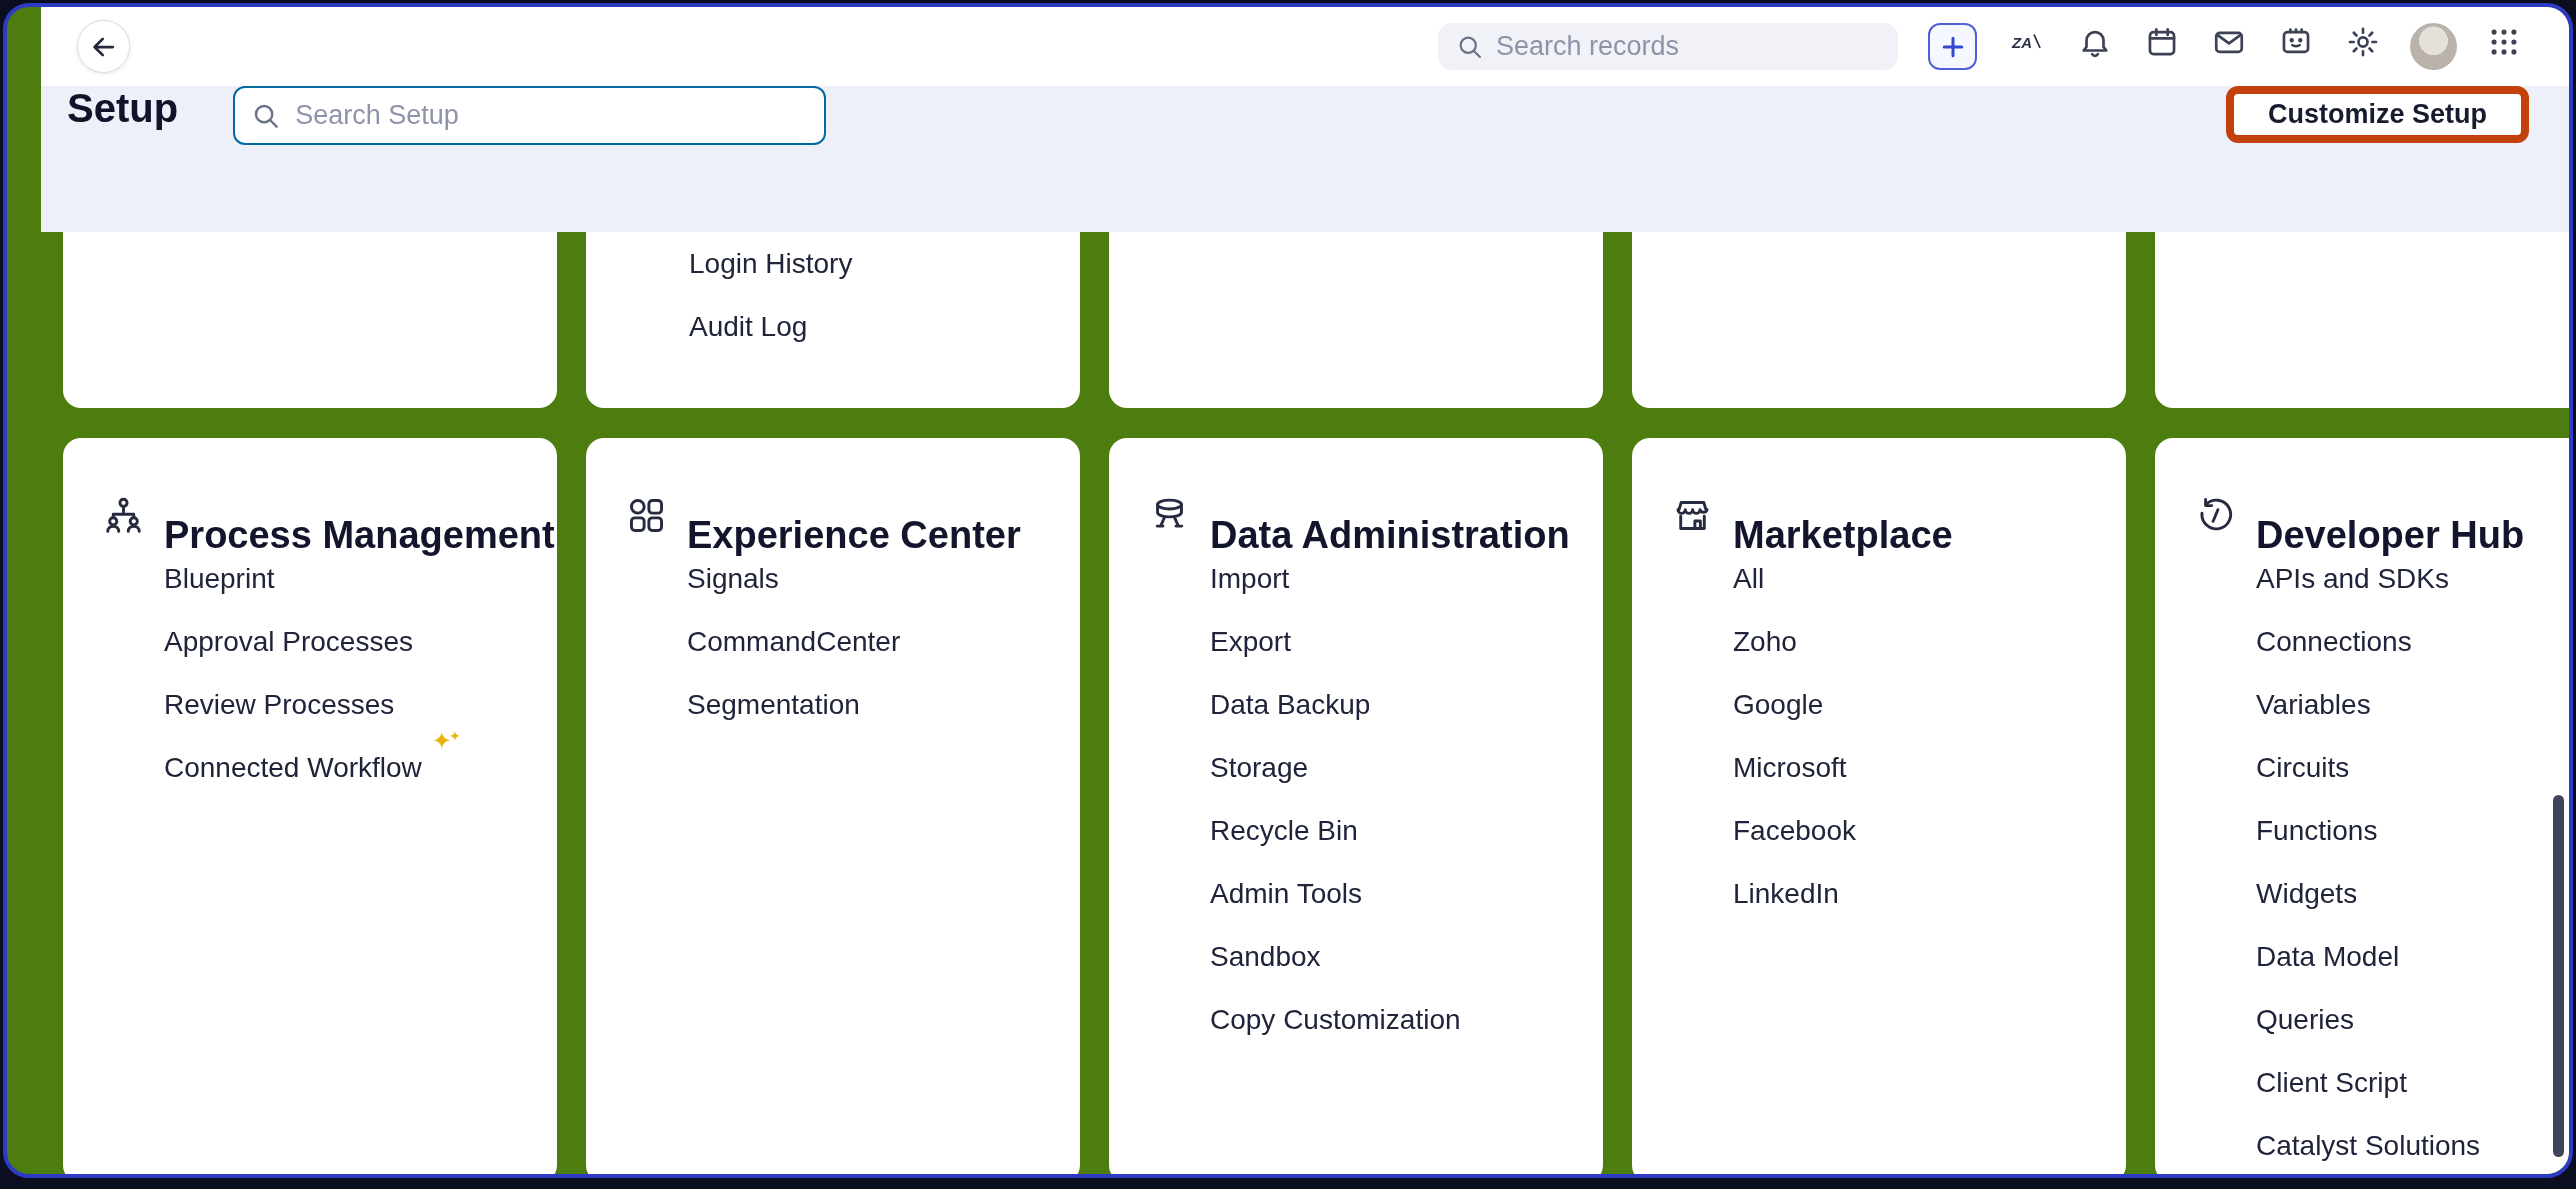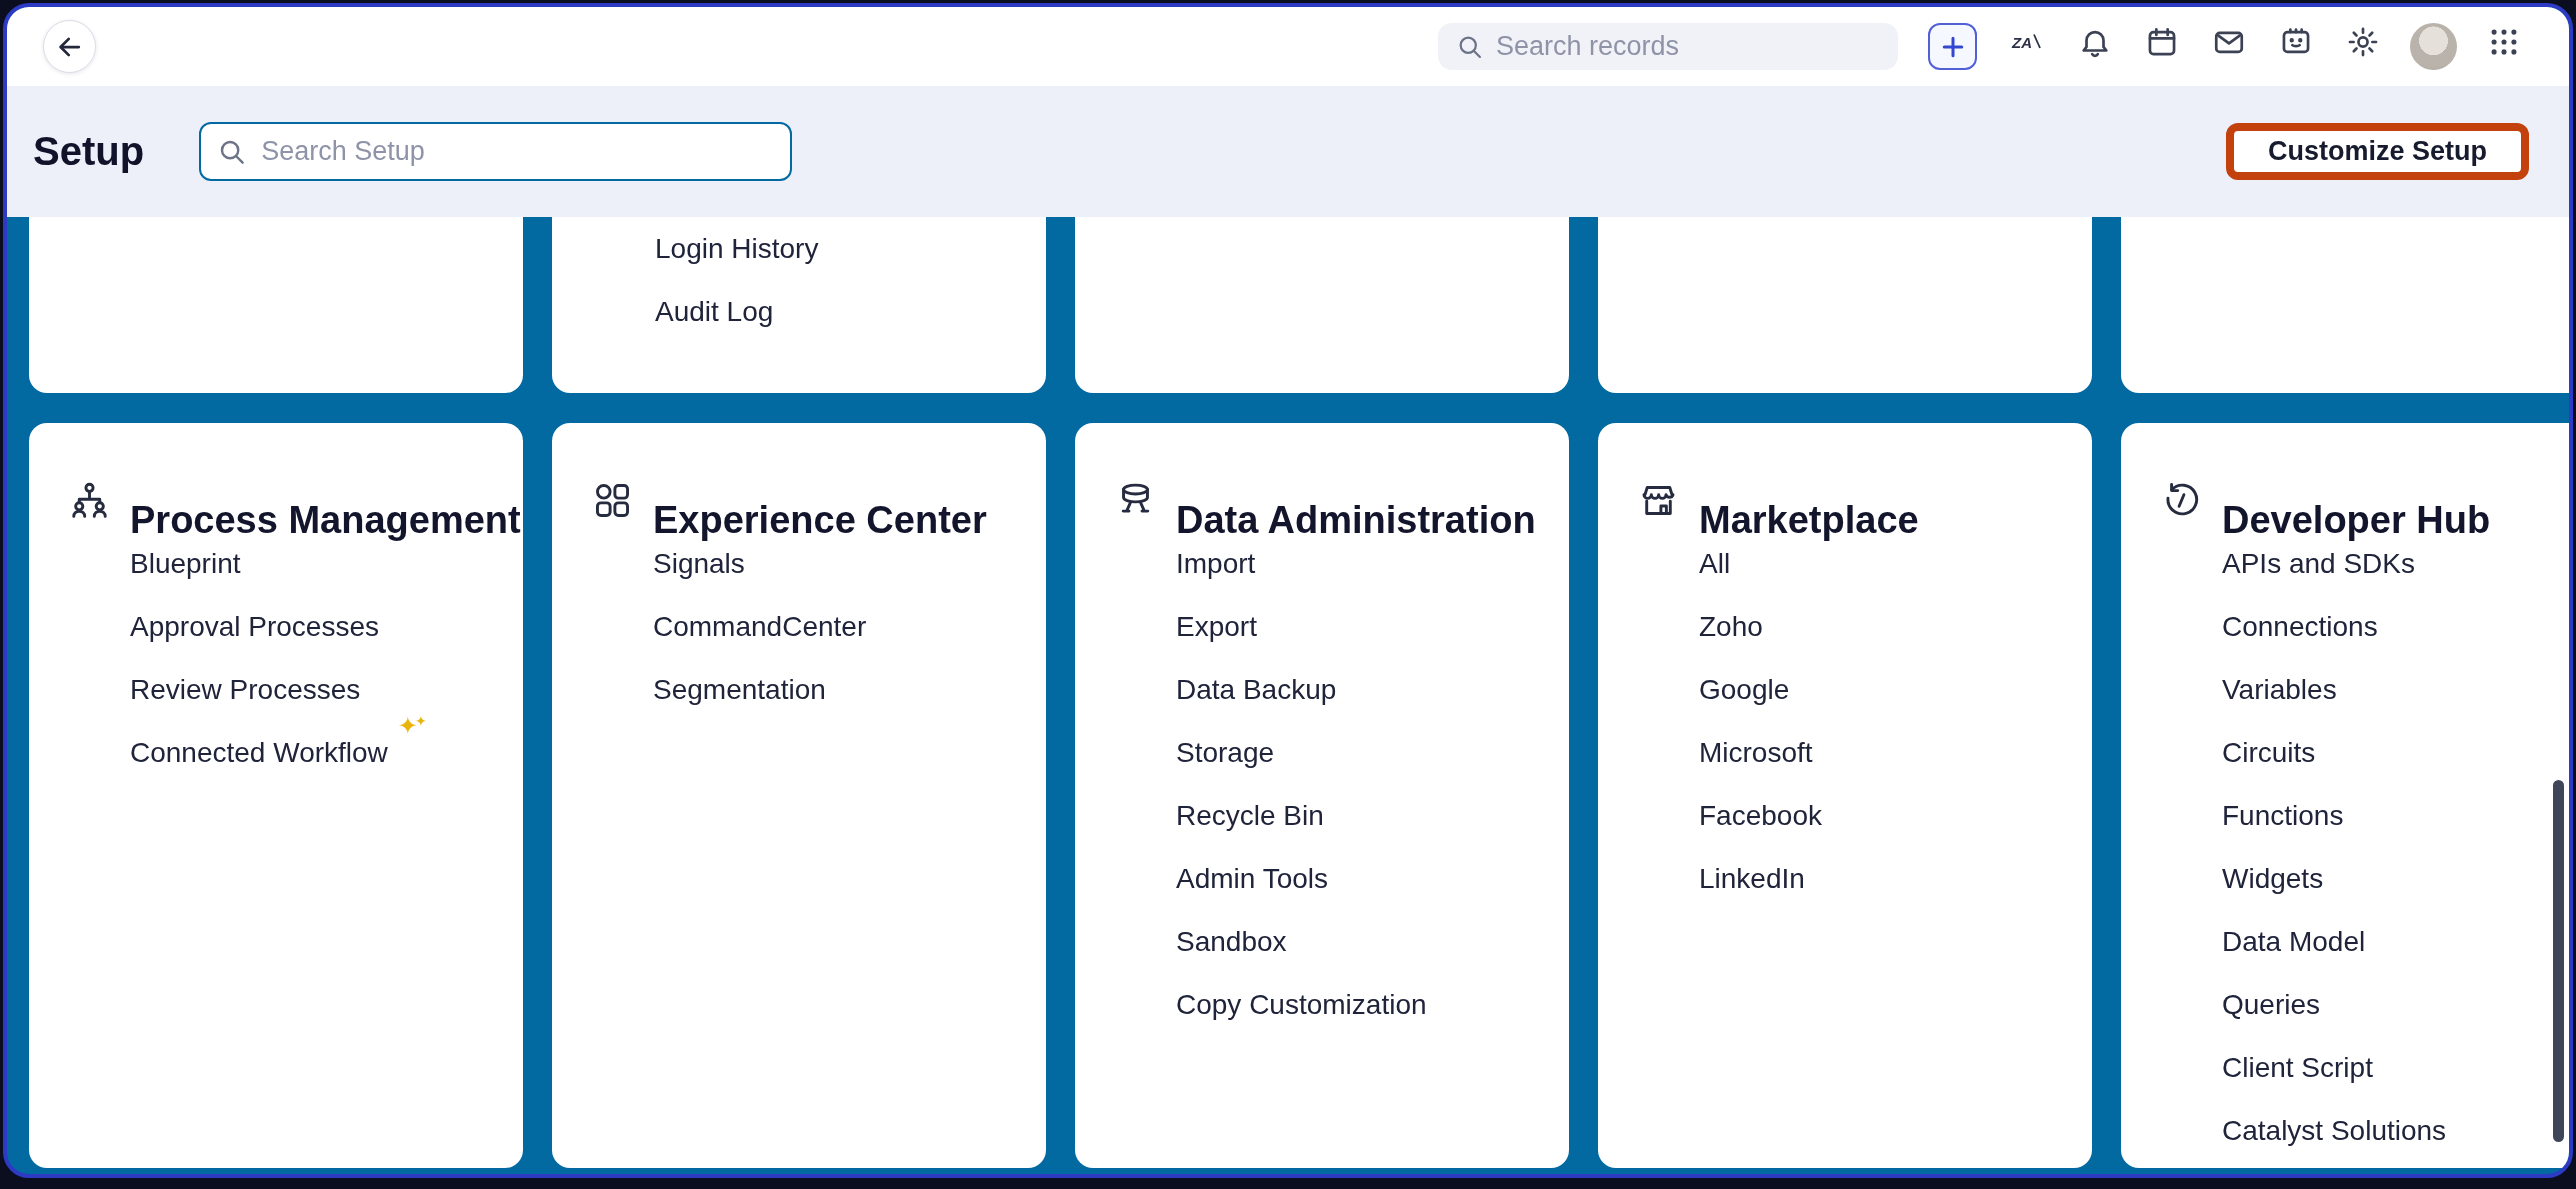--- a/index.html
+++ b/index.html
@@ -7,22 +7,23 @@
   body {
     background:#0a0e1f;
     font-family:"Liberation Sans", sans-serif;
     overflow:hidden;
     position:relative;
   }
   .window {
     position:absolute; left:3px; top:3px; right:3px; bottom:11px;
     border:4px solid #2d3ac4;
     border-radius:26px;
-    background:#0369a1;
+    background:#4d7c0f;
     overflow:hidden;
+    padding-left:34px;
   }
 
   
   .topbar {
     height:79px; background:#ffffff;
     display:flex; align-items:center;
     padding:0 45px 0 36px;
   }
   .back-btn {
     width:53px; height:53px; border-radius:50%;
@@ -60,22 +61,22 @@
   }
   .plus-btn svg { width:30px; height:30px; }
   .avatar {
     width:47px; height:47px; border-radius:50%;
     background:radial-gradient(circle at 50% 38%, #e5e1da 0 38%, #b9b3ab 39% 70%, #9b958c 100%);
     border:none; cursor:pointer; flex:none;
   }
 
   
   .setup-header {
-    height:131px; background:#eef0f9;
-    display:flex; align-items:center;
+    height:146px; background:#eef0f9;
+    display:flex; align-items:flex-start;
     padding:0 40px 0 26px;
   }
   .setup-title { font-size:40px; font-weight:700; color:#10132a; }
   .setup-search {
     margin-left:55px; width:593px; height:59px;
     background:#ffffff; border:2px solid #0369a1; border-radius:12px;
     display:flex; align-items:center; gap:14px; padding:0 16px;
   }
   .setup-search svg { width:30px; height:30px; flex:none; }
   .setup-search input {

